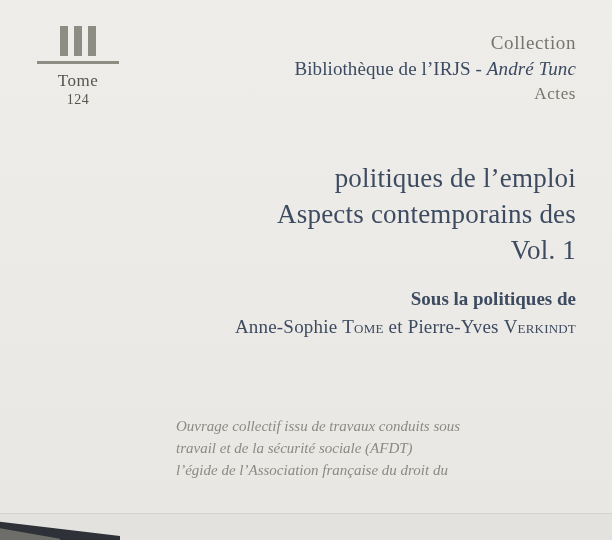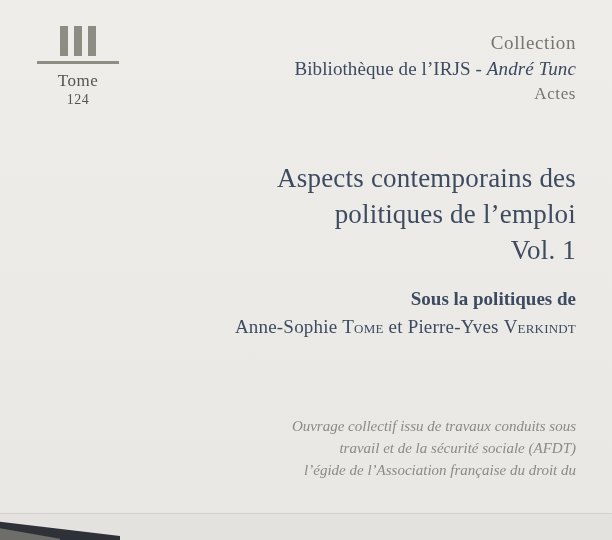--- a/index.html
+++ b/index.html
@@ -126,21 +126,20 @@
   .sc {
     font-variant: small-caps;
   }
 
   
   .note-block {
     position: absolute;
     right: 36px;
     top: 415px;
     width: 400px;
-    text-align: right;
     font-style: italic;
     font-size: 15px;
     line-height: 22px;
     color: #8b8a83;
   }
 
   
   .bottom-band {
     position: absolute;
     left: 0;
@@ -186,22 +185,22 @@
     <div class="tome-num">124</div>
   </div>
 
   <div class="collection">
     <div class="c-line1">Collection</div>
     <div class="c-line2"><span>Bibliothèque de l’IRJS - </span><span class="italic">André Tunc</span></div>
     <div class="c-line3">Actes</div>
   </div>
 
   <div class="title-block">
+    <div>politiques de l’emploi</div>
     <div>Aspects contemporains des</div>
-    <div>politiques de l’emploi</div>
     <div>Vol. 1</div>
   </div>
 
   <div class="authors-block">
     <div class="direction">Sous la politiques de</div>
     <div class="names"><span>Anne-Sophie </span><span class="sc">Tome</span><span> et </span><span>Pierre-Yves </span><span class="sc">Verkindt</span></div>
   </div>
 
   <div class="note-block">
     <div>Ouvrage collectif issu de travaux conduits sous</div>

